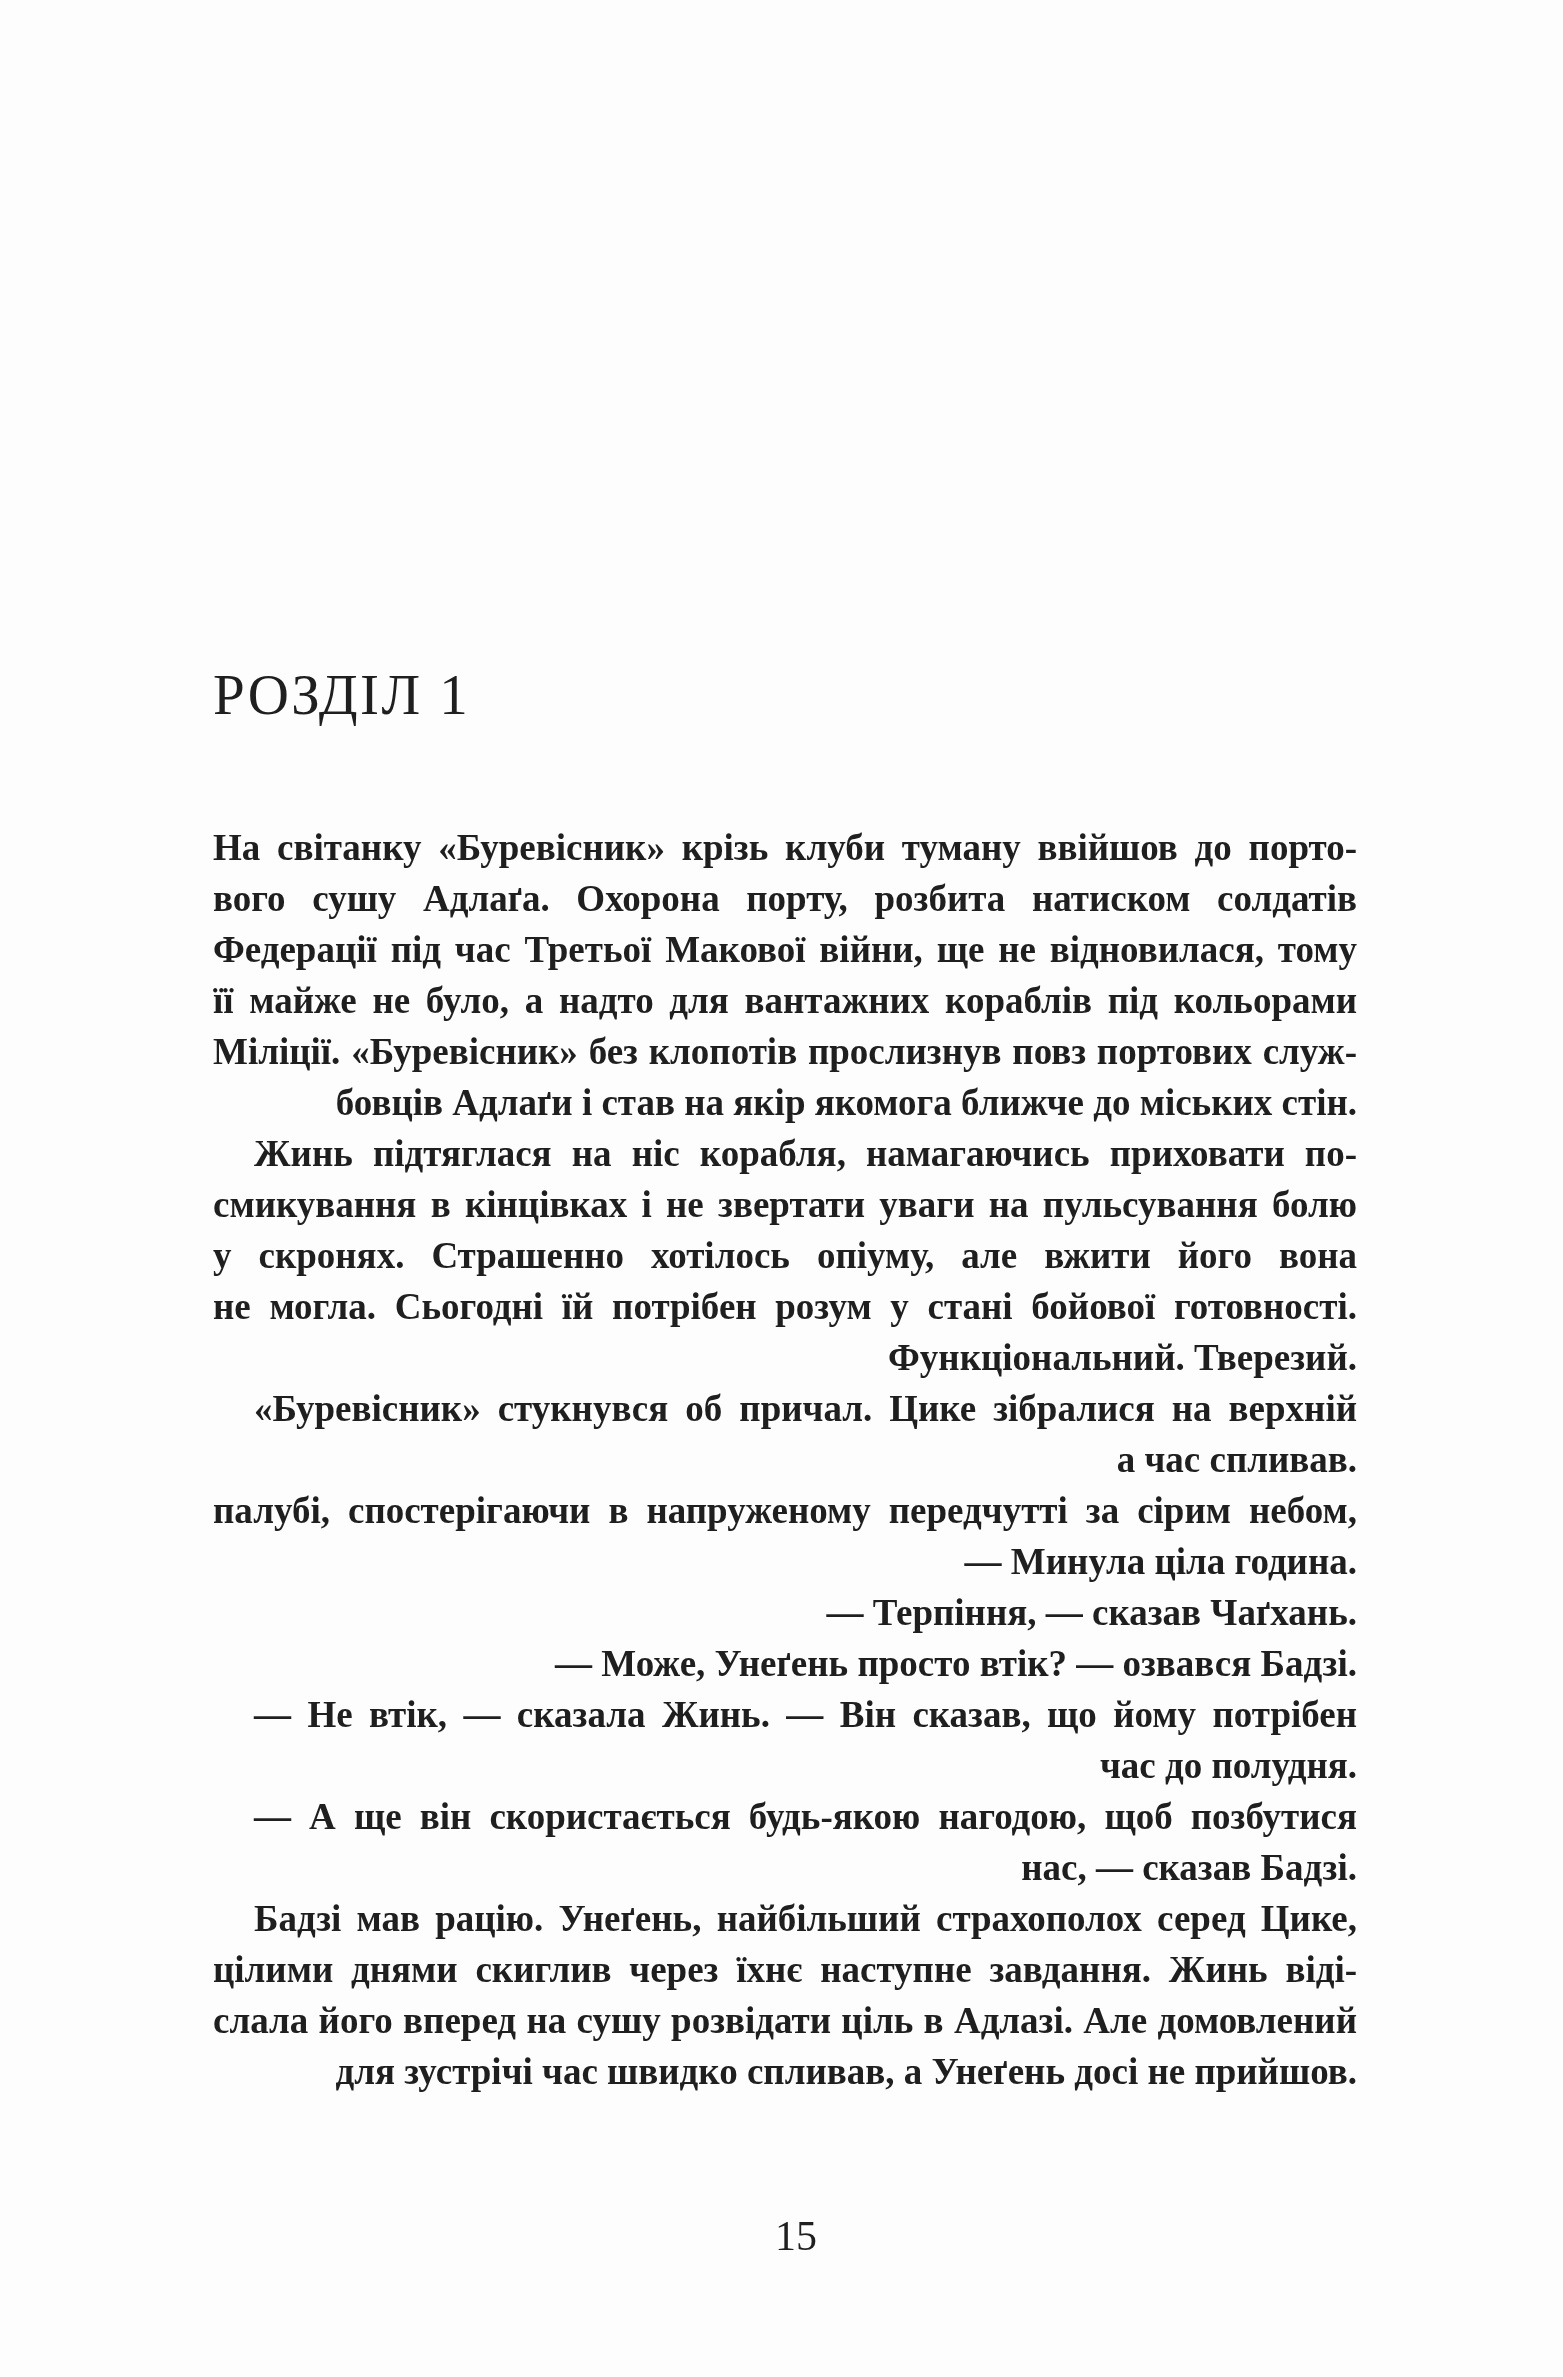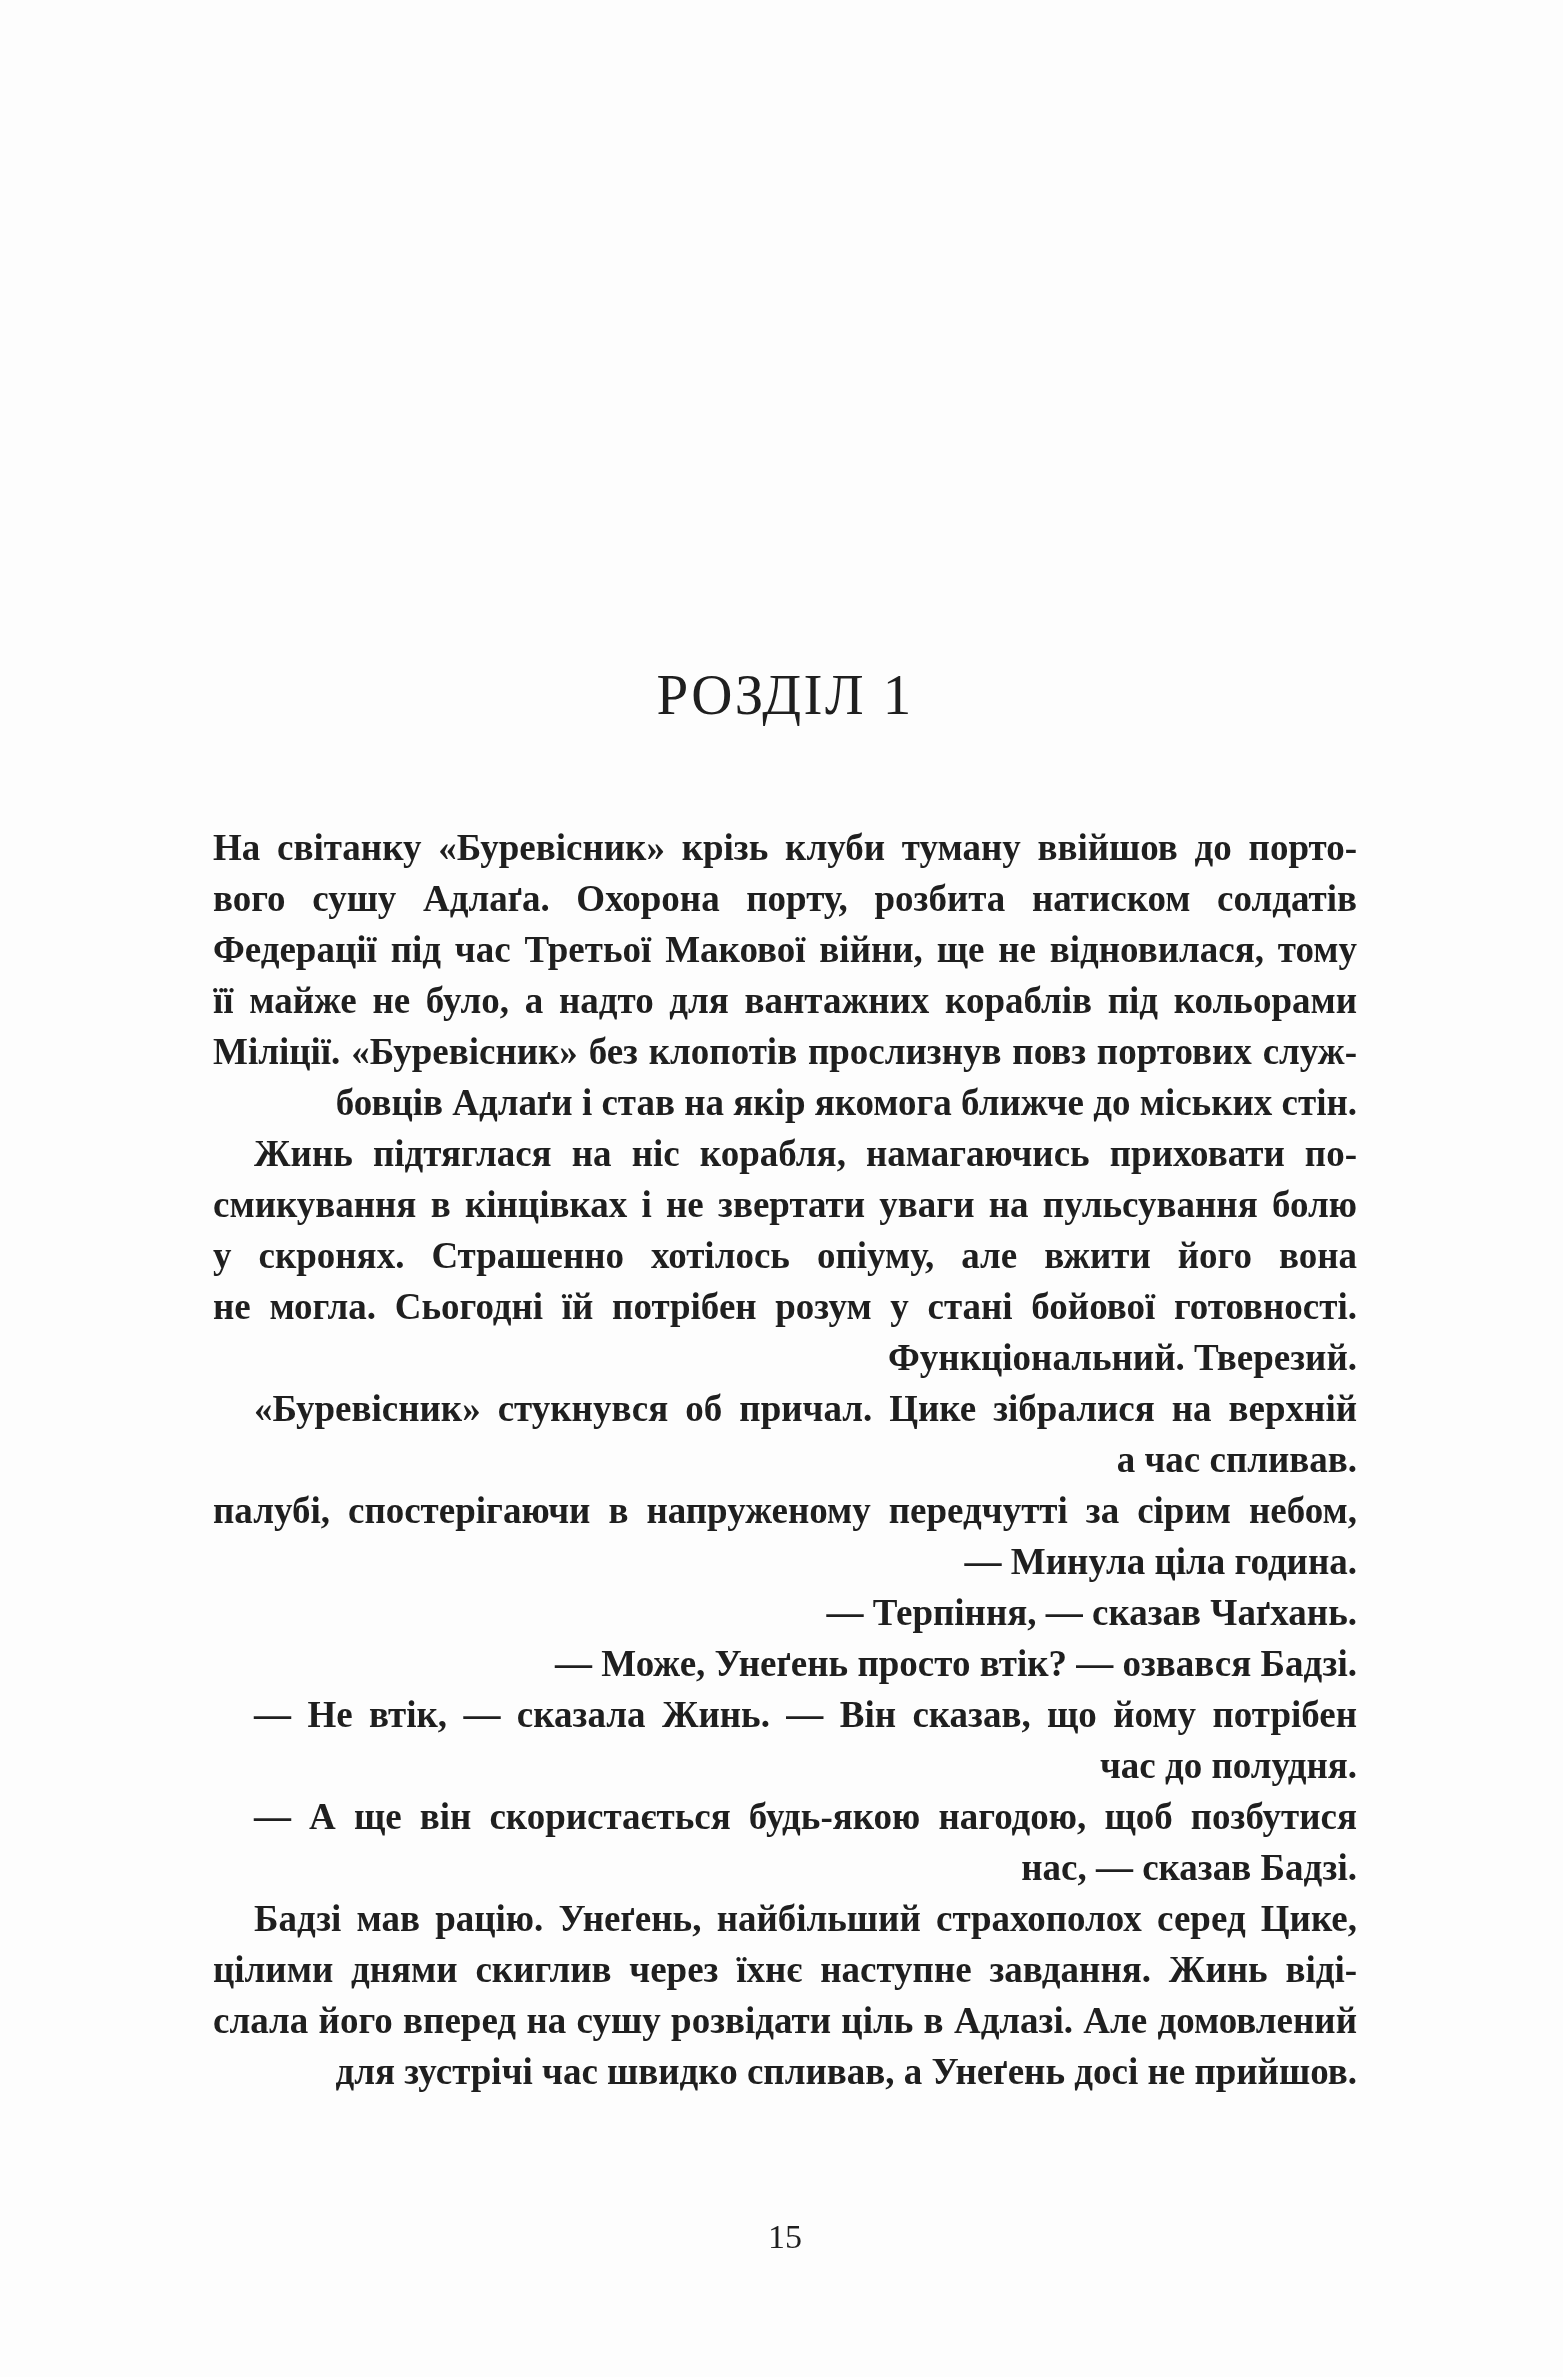--- a/index.html
+++ b/index.html
@@ -14,21 +14,21 @@
     background: #fdfdfd;
     font-family: "Liberation Serif", serif;
     color: #1f1f1f;
     overflow: hidden;
   }
   .chapter-heading {
     position: absolute;
     top: 656px;
     left: 213px;
     width: 1144px;
-    text-align: center;
+    text-align: left;
     font-size: 57px;
     line-height: 78px;
     letter-spacing: 2.4px;
     font-weight: 400;
     white-space: nowrap;
   }
   .body-text {
     position: absolute;
     left: 213px;
     top: 822px;
@@ -49,24 +49,24 @@
     text-align: justify;
     text-align-last: justify;
     text-justify: inter-word;
   }
   .paragraph.indent .line:first-child {
     text-indent: 41px;
   }
   .page-number {
     position: absolute;
     top: 2216px;
-    left: 213px;
+    left: 224px;
     width: 1144px;
     text-align: center;
-    font-size: 34px;
+    font-size: 42px;
     line-height: 41px;
   }
 </style>
 </head>
 <body>
 
 <div class="page">
   <div class="chapter-heading">РОЗДІЛ 1</div>
 
   <div class="body-text">

